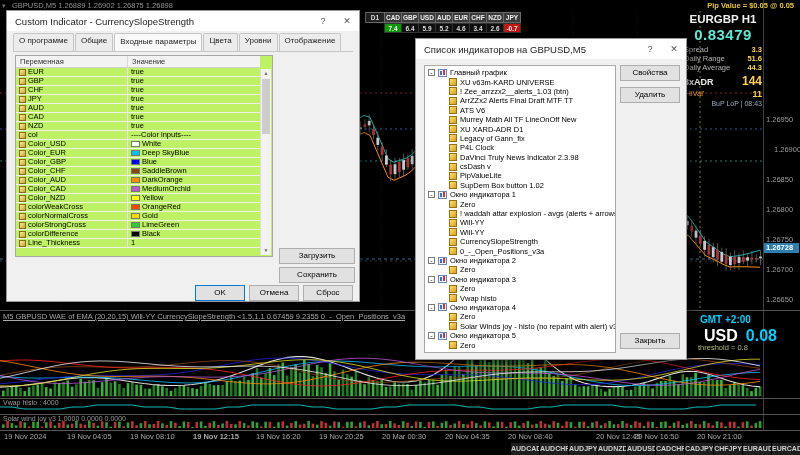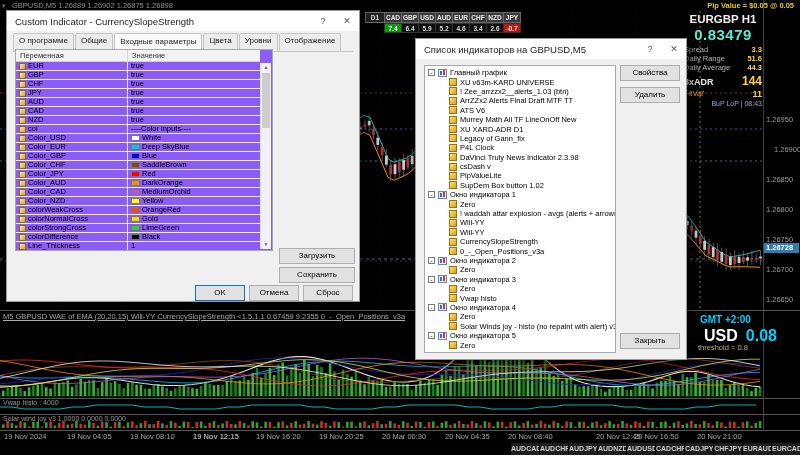--- a/index.html
+++ b/index.html
@@ -74,21 +74,21 @@
   .dlg-title{height:20px;background:#fff;display:flex;align-items:center;padding-left:8px;}
   .dlg-title-text{flex:1;font-size:9.5px;color:#222;white-space:nowrap;overflow:hidden;}
   .ttl-btn{width:24px;height:20px;line-height:20px;text-align:center;font-size:9px;color:#555;}
 
   #dlg1-tabs{position:absolute;left:6px;top:22px;right:6px;height:19px;display:flex;
              border-bottom:1px solid #c5c5c5;}
   .tab{font-size:8px;color:#222;padding:2px 5px 3px;background:#ececec;border:1px solid #c5c5c5;
        border-bottom:none;margin-right:1px;border-radius:2px 2px 0 0;white-space:nowrap;}
   .tab.active{background:#fafafa;padding-top:3px;}
 
-  #param-table{position:absolute;left:8px;top:38px;width:258px;height:202px;background:#8b5cf6;border:1px solid #a8a8a8;overflow:hidden;}
+  #param-table{position:absolute;left:8px;top:44px;width:258px;height:202px;background:#bef264;border:1px solid #a8a8a8;overflow:hidden;}
   .pt-head{display:flex;height:12px;background:#f3f3f3;border-bottom:1px solid #d0d0d0;font-size:7.5px;
            color:#333;line-height:11px;margin-right:12px;}
   .pt-col-name{width:112px;padding-left:4px;border-right:1px solid #d8d8d8;}
   .pt-col-val{flex:1;padding-left:4px;}
   #pt-rows{position:absolute;left:0;top:12px;right:12px;}
   .pt-row{display:flex;height:9px;border-bottom:1px solid #efefef;font-size:7.5px;line-height:8px;color:#000;}
   .pt-c1{width:112px;border-right:1px solid #e5e5e5;display:flex;align-items:center;gap:2px;padding-left:3px;
          overflow:hidden;white-space:nowrap;}
   .pt-c2{flex:1;display:flex;align-items:center;gap:2px;padding-left:3px;overflow:hidden;white-space:nowrap;}
   .p-icon{width:7px;height:7px;flex:none;background:linear-gradient(135deg,#ffe9a0,#caa23a);border:1px solid #8a6a1a;}
@@ -963,30 +963,20 @@
               <span class="p-name">Color_CHF</span>
             </div>
             <div class="pt-c2">
               <span class="p-swatch" style="background: rgb(139, 69, 19);"></span>
               <span class="p-value">SaddleBrown</span>
             </div>
           </div>
           <div class="pt-row">
             <div class="pt-c1">
               <span class="p-icon"></span>
-              <span class="p-name">Color_JPY</span>
-            </div>
-            <div class="pt-c2">
-              <span class="p-swatch" style="background: rgb(255, 0, 0);"></span>
-              <span class="p-value">Red</span>
-            </div>
-          </div>
-          <div class="pt-row">
-            <div class="pt-c1">
-              <span class="p-icon"></span>
               <span class="p-name">Color_AUD</span>
             </div>
             <div class="pt-c2">
               <span class="p-swatch" style="background: rgb(255, 140, 0);"></span>
               <span class="p-value">DarkOrange</span>
             </div>
           </div>
           <div class="pt-row">
             <div class="pt-c1">
               <span class="p-icon"></span>

